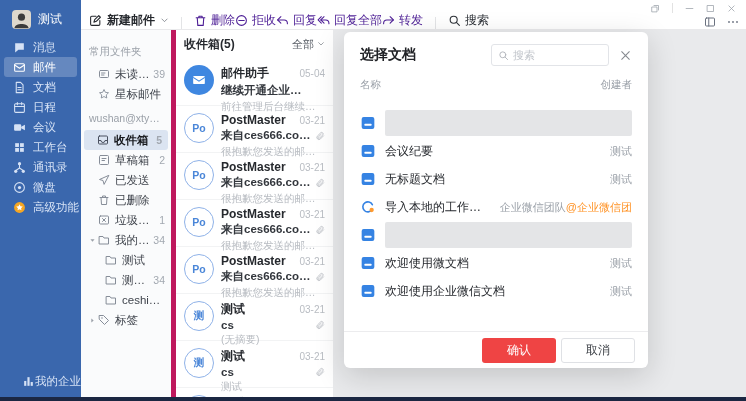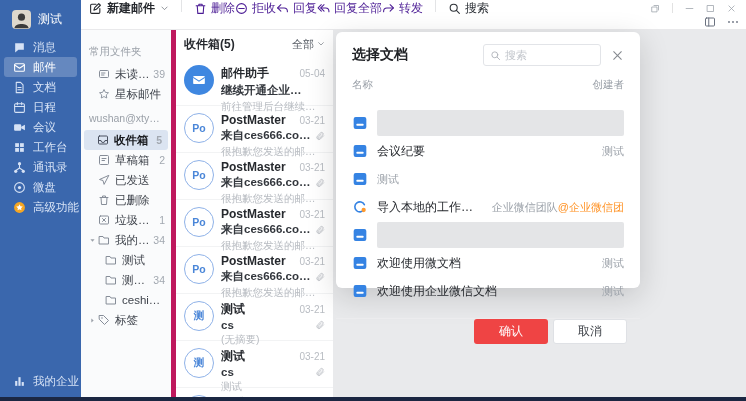--- a/index.html
+++ b/index.html
@@ -10,25 +10,25 @@
 
   
   .sidebar { position:absolute; left:0; top:0; width:81px; height:397px; background:#3a67ad; color:#d6e2f5; }
   .user { display:flex; align-items:center; gap:7px; padding:10px 0 8px 12px; }
   .uavatar { width:19px; height:19px; border-radius:4px; background:#ded8cc; overflow:hidden; flex:none; }
   .uname { color:#fff; font-size:12px; }
   .nav-item { display:flex; align-items:center; gap:7px; height:20px; margin:0 4px; padding-left:9px;
               border-radius:3px; font-size:11.5px; white-space:nowrap; }
   .nav-item.active { background:rgba(255,255,255,.22); color:#fff; }
   .nicon { width:13px; height:13px; flex:none; }
-  .corp { position:absolute; bottom:8px; left:0; right:0; display:flex; align-items:center; gap:7px; padding-left:13px; font-size:11.5px; }
+  .corp { position:absolute; bottom:8px; left:9px; right:0; display:flex; align-items:center; padding-left:13px; font-size:11.5px; }
 
   
   .topbar { position:absolute; left:81px; right:0; top:0; height:30px; background:#fff;
-            border-bottom:1px solid #e9e9eb; display:flex; align-items:flex-start; padding-left:8px; gap:12px; }
+            border-bottom:1px solid #e9e9eb; display:flex; align-items:flex-end; padding-left:8px; gap:12px; }
   .t-compose { display:flex; align-items:center; gap:5px; color:#26292e; font-weight:bold; font-size:12px; }
   .t-icon { width:13px; height:13px; flex:none; }
   .t-chev { width:9px; height:9px; color:#70757d; }
   .t-sep { width:1px; height:12px; background:#e3e4e6; }
   .t-actions { display:flex; color:#4c1d95; }
   .t-act { display:flex; align-items:center; gap:4px; font-size:12px; }
   .t-search { display:flex; align-items:center; gap:4px; color:#2e3238; font-size:12px; }
 
   .win1 { position:absolute; top:3px; right:10px; display:flex; align-items:center; gap:12px; color:#9aa0a8; }
   .win2 { position:absolute; top:16px; right:7px; display:flex; align-items:center; gap:11px; color:#6b7280; }
@@ -69,21 +69,21 @@
   .el1 { display:flex; align-items:baseline; }
   .esender { flex:1; font-size:12px; font-weight:bold; color:#26292e; overflow:hidden; white-space:nowrap; text-overflow:ellipsis; }
   .edate { font-size:10px; color:#b8bcc2; margin-left:4px; }
   .el2 { display:flex; align-items:center; margin-top:1px; }
   .esubject { flex:1; font-size:11.5px; font-weight:bold; color:#33373d; overflow:hidden; white-space:nowrap; text-overflow:ellipsis; }
   .eclip { width:10px; height:10px; color:#b0b4ba; flex:none; margin-left:4px; }
   .el3 { font-size:10.5px; color:#b8bcc2; margin-top:2px; overflow:hidden; white-space:nowrap; text-overflow:ellipsis; }
 
   
   .pane { position:absolute; left:333px; top:30px; right:0; bottom:4px; background:#e9eaec; }
-  .modal { position:absolute; left:336px; top:32px; width:304px; height:256px; background:#fff;
+  .modal { position:absolute; left:344px; top:32px; width:304px; height:336px; background:#fff;
            border-radius:6px; box-shadow:0 8px 30px rgba(0,0,0,.16); display:flex; flex-direction:column; }
   .m-head { display:flex; align-items:center; padding:12px 16px 8px; gap:10px; }
   .m-title { flex:1; font-size:14px; font-weight:bold; color:#202226; }
   .m-search { display:flex; align-items:center; width:118px; height:22px; border:1px solid #e2e4e8;
               border-radius:3px; padding:0 6px; gap:4px; background:#fff; }
   .m-search .micon-s { width:11px; height:11px; color:#b0b4ba; flex:none; }
   .m-search input { border:none; outline:none; width:100%; font-size:11px; color:#333; background:transparent; font-family:inherit; }
   .m-search input::placeholder { color:#c0c4ca; }
   .m-close { width:13px; height:13px; color:#85898f; flex:none; }
   .m-cols { display:flex; padding:4px 16px 6px; color:#9aa0a8; font-size:10.5px; }
@@ -693,20 +693,21 @@
     <span class="mcreator"><span>测试</span><span class="mention"></span></span>
 
   </div>
       <div class="m-row">
     <span class="micon">
           <svg viewBox="0 0 24 24">
             <rect x="2.5" y="3" width="19" height="18" rx="3" fill="#3583e3"></rect>
             <rect x="6.5" y="13" width="11" height="3.2" rx="1.2" fill="#fff"></rect>
           </svg>
         </span>
+    <span class="mname">无标题文档</span>
     <span class="mcreator"><span>测试</span><span class="mention"></span></span>
 
   </div>
       <div class="m-row">
     <span class="micon">
           <svg viewBox="0 0 24 24">
             <path d="M18.5 8.5A7.5 7.5 0 1018 16" fill="none" stroke="#3583e3" stroke-width="2.4" stroke-linecap="round"></path>
             <circle cx="17.5" cy="16.5" r="3.2" fill="#ff9a2e"></circle>
           </svg>
         </span>

